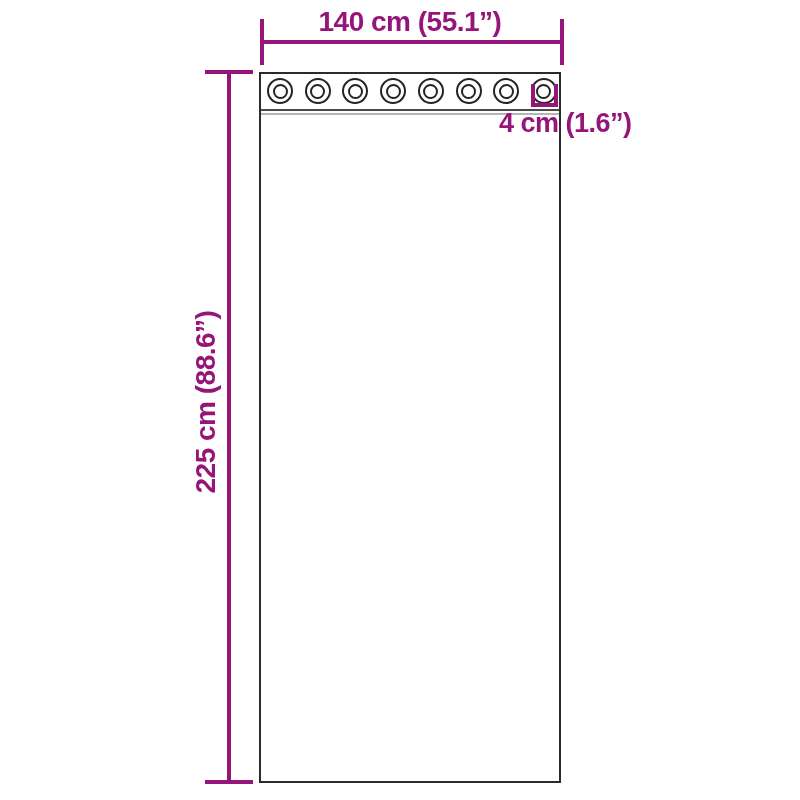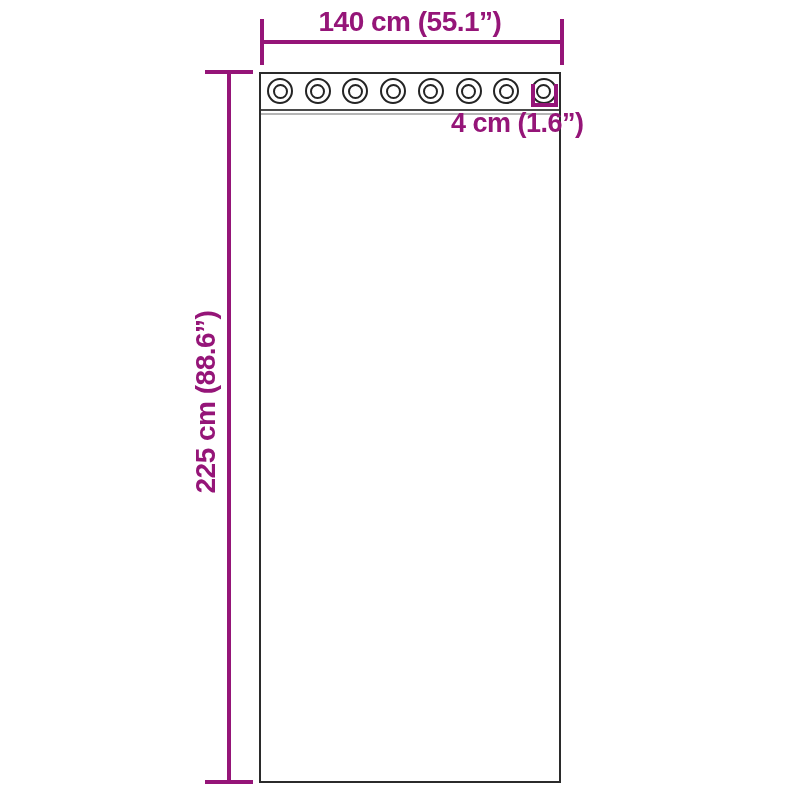--- a/index.html
+++ b/index.html
@@ -64,21 +64,21 @@
     letter-spacing:-0.5px;
     white-space:nowrap;
     line-height:1;
   }
   .w-label{left:259px;top:8px;width:302px;text-align:center;}
   .h-label{
     left:86px;top:387px;width:240px;height:30px;line-height:30px;
     text-align:center;
     transform:rotate(-90deg);
   }
-  .g-label{left:451px;top:110px;font-size:27px;}
+  .g-label{left:499px;top:110px;font-size:27px;}
 </style>
 </head>
 <body>
 
 <div class="canvas">
 
   <div class="curtain"></div>
 
   <div class="seam-dark"></div>
   <div class="seam-light"></div>

